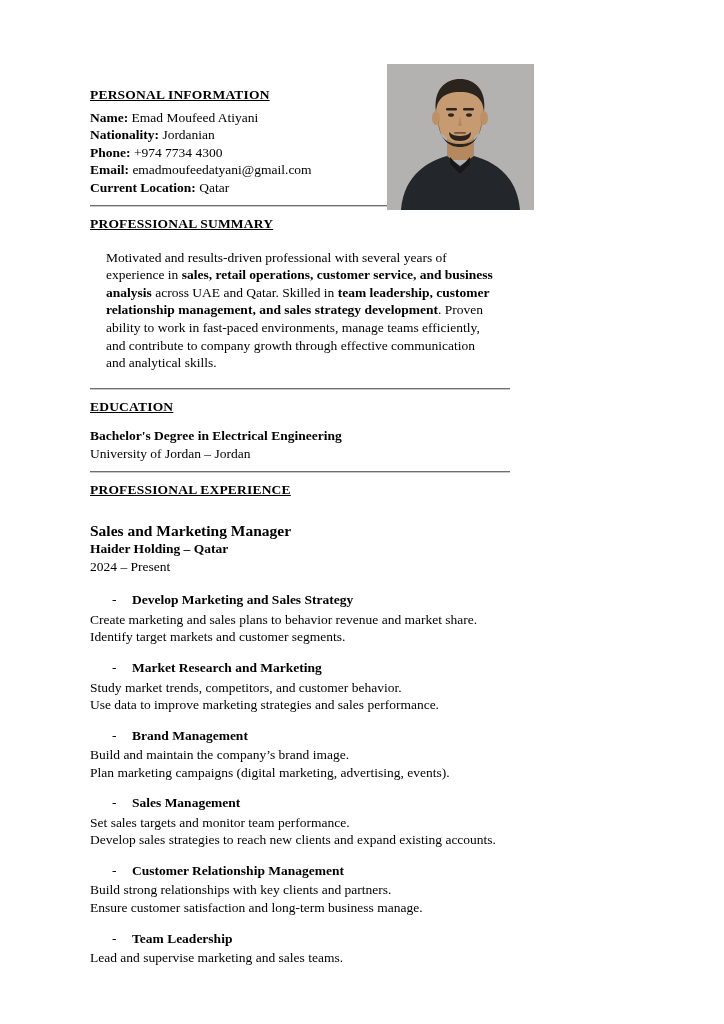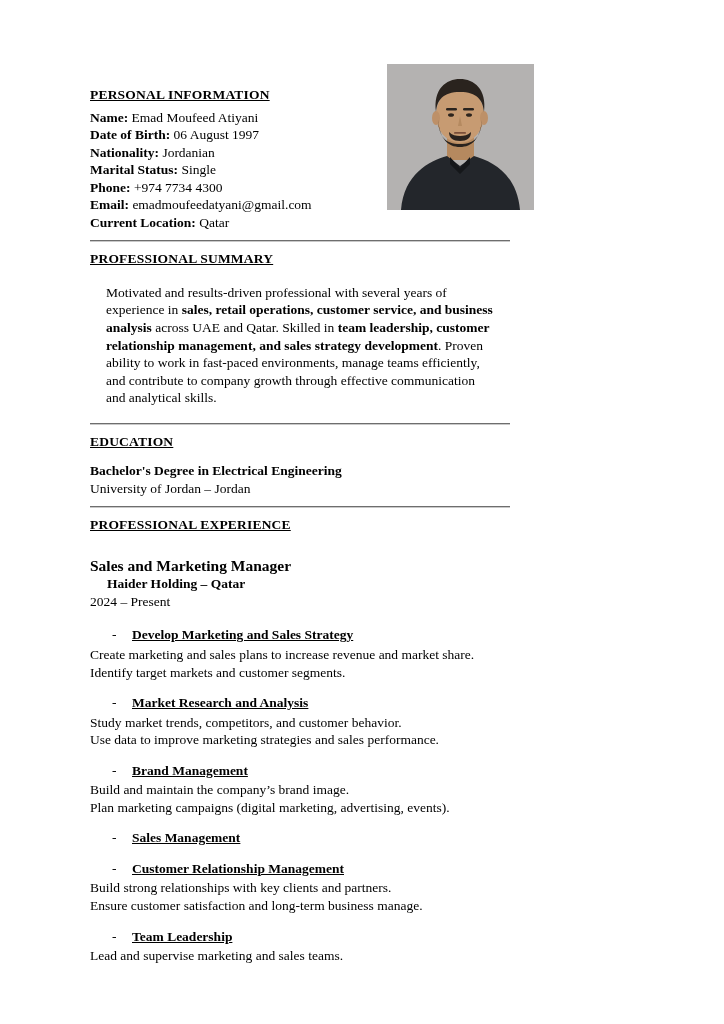--- a/index.html
+++ b/index.html
@@ -36,30 +36,30 @@
   }
   .summary-text { margin: 16px; }
   .b { font-weight: bold; }
   .edu-degree { font-weight: bold; margin-top: 12px; }
   .exp-job-title {
     font-weight: bold;
     font-size: 15.5px;
     margin-top: 22px;
     line-height: 1.25;
   }
-  .exp-company { font-weight: bold; margin-left: 17px; }
+  .exp-company { font-weight: bold; }
   .duties { margin-top: 16px; }
   .duty { margin-bottom: 13px; }
   .duty-head {
     display: flex;
     padding-left: 22px;
     margin-bottom: 2px;
   }
   .duty-dash { width: 20px; flex: 0 0 20px; }
-  .duty-title { font-weight: bold; text-decoration: underline; }
+  .duty-title { font-weight: bold; }
   .photo {
     position: absolute;
     top: 64px;
     right: 66px;
     width: 147px;
     height: 146px;
     overflow: hidden;
   }
   .photo svg { display: block; }
 </style>
@@ -100,31 +100,25 @@
     </svg>
   </div>
 
   <section>
     <h2 class="section-heading">PERSONAL INFORMATION</h2>
     <div>
   <div class="field-line">
     <span class="flabel">Name:</span><span class="fvalue"> Emad Moufeed Atiyani</span>
   </div>
 
-  <div class="field-line">
-    <span class="flabel">Date of Birth:</span><span class="fvalue"> 06 August 1997</span>
-  </div>
 
   <div class="field-line">
     <span class="flabel">Nationality:</span><span class="fvalue"> Jordanian</span>
   </div>
 
-  <div class="field-line">
-    <span class="flabel">Marital Status:</span><span class="fvalue"> Single</span>
-  </div>
 
   <div class="field-line">
     <span class="flabel">Phone:</span><span class="fvalue"> +974 7734 4300</span>
   </div>
 
   <div class="field-line">
     <span class="flabel">Email:</span><span class="fvalue"> emadmoufeedatyani@gmail.com</span>
   </div>
 
   <div class="field-line">
@@ -156,29 +150,29 @@
     <div class="exp-company">Haider Holding – Qatar</div>
     <div>2024 – Present</div>
 
     <div class="duties">
   <div class="duty">
     <div class="duty-head">
       <span class="duty-dash">-</span>
       <span class="duty-title">Develop Marketing and Sales Strategy</span>
     </div>
     <div class="duty-lines">
-            <div>Create marketing and sales plans to increase revenue and market share.</div>
+            <div>Create marketing and sales plans to behavior revenue and market share.</div>
             <div>Identify target markets and customer segments.</div>
           </div>
   </div>
 
   <div class="duty">
     <div class="duty-head">
       <span class="duty-dash">-</span>
-      <span class="duty-title">Market Research and Analysis</span>
+      <span class="duty-title">Market Research and Marketing</span>
     </div>
     <div class="duty-lines">
             <div>Study market trends, competitors, and customer behavior.</div>
             <div>Use data to improve marketing strategies and sales performance.</div>
           </div>
   </div>
 
   <div class="duty">
     <div class="duty-head">
       <span class="duty-dash">-</span>
@@ -188,20 +182,24 @@
             <div>Build and maintain the company’s brand image.</div>
             <div>Plan marketing campaigns (digital marketing, advertising, events).</div>
           </div>
   </div>
 
   <div class="duty">
     <div class="duty-head">
       <span class="duty-dash">-</span>
       <span class="duty-title">Sales Management</span>
     </div>
+    <div class="duty-lines">
+            <div>Set sales targets and monitor team performance.</div>
+            <div>Develop sales strategies to reach new clients and expand existing accounts.</div>
+          </div>
   </div>
 
   <div class="duty">
     <div class="duty-head">
       <span class="duty-dash">-</span>
       <span class="duty-title">Customer Relationship Management</span>
     </div>
     <div class="duty-lines">
             <div>Build strong relationships with key clients and partners.</div>
             <div>Ensure customer satisfaction and long-term business manage.</div>

